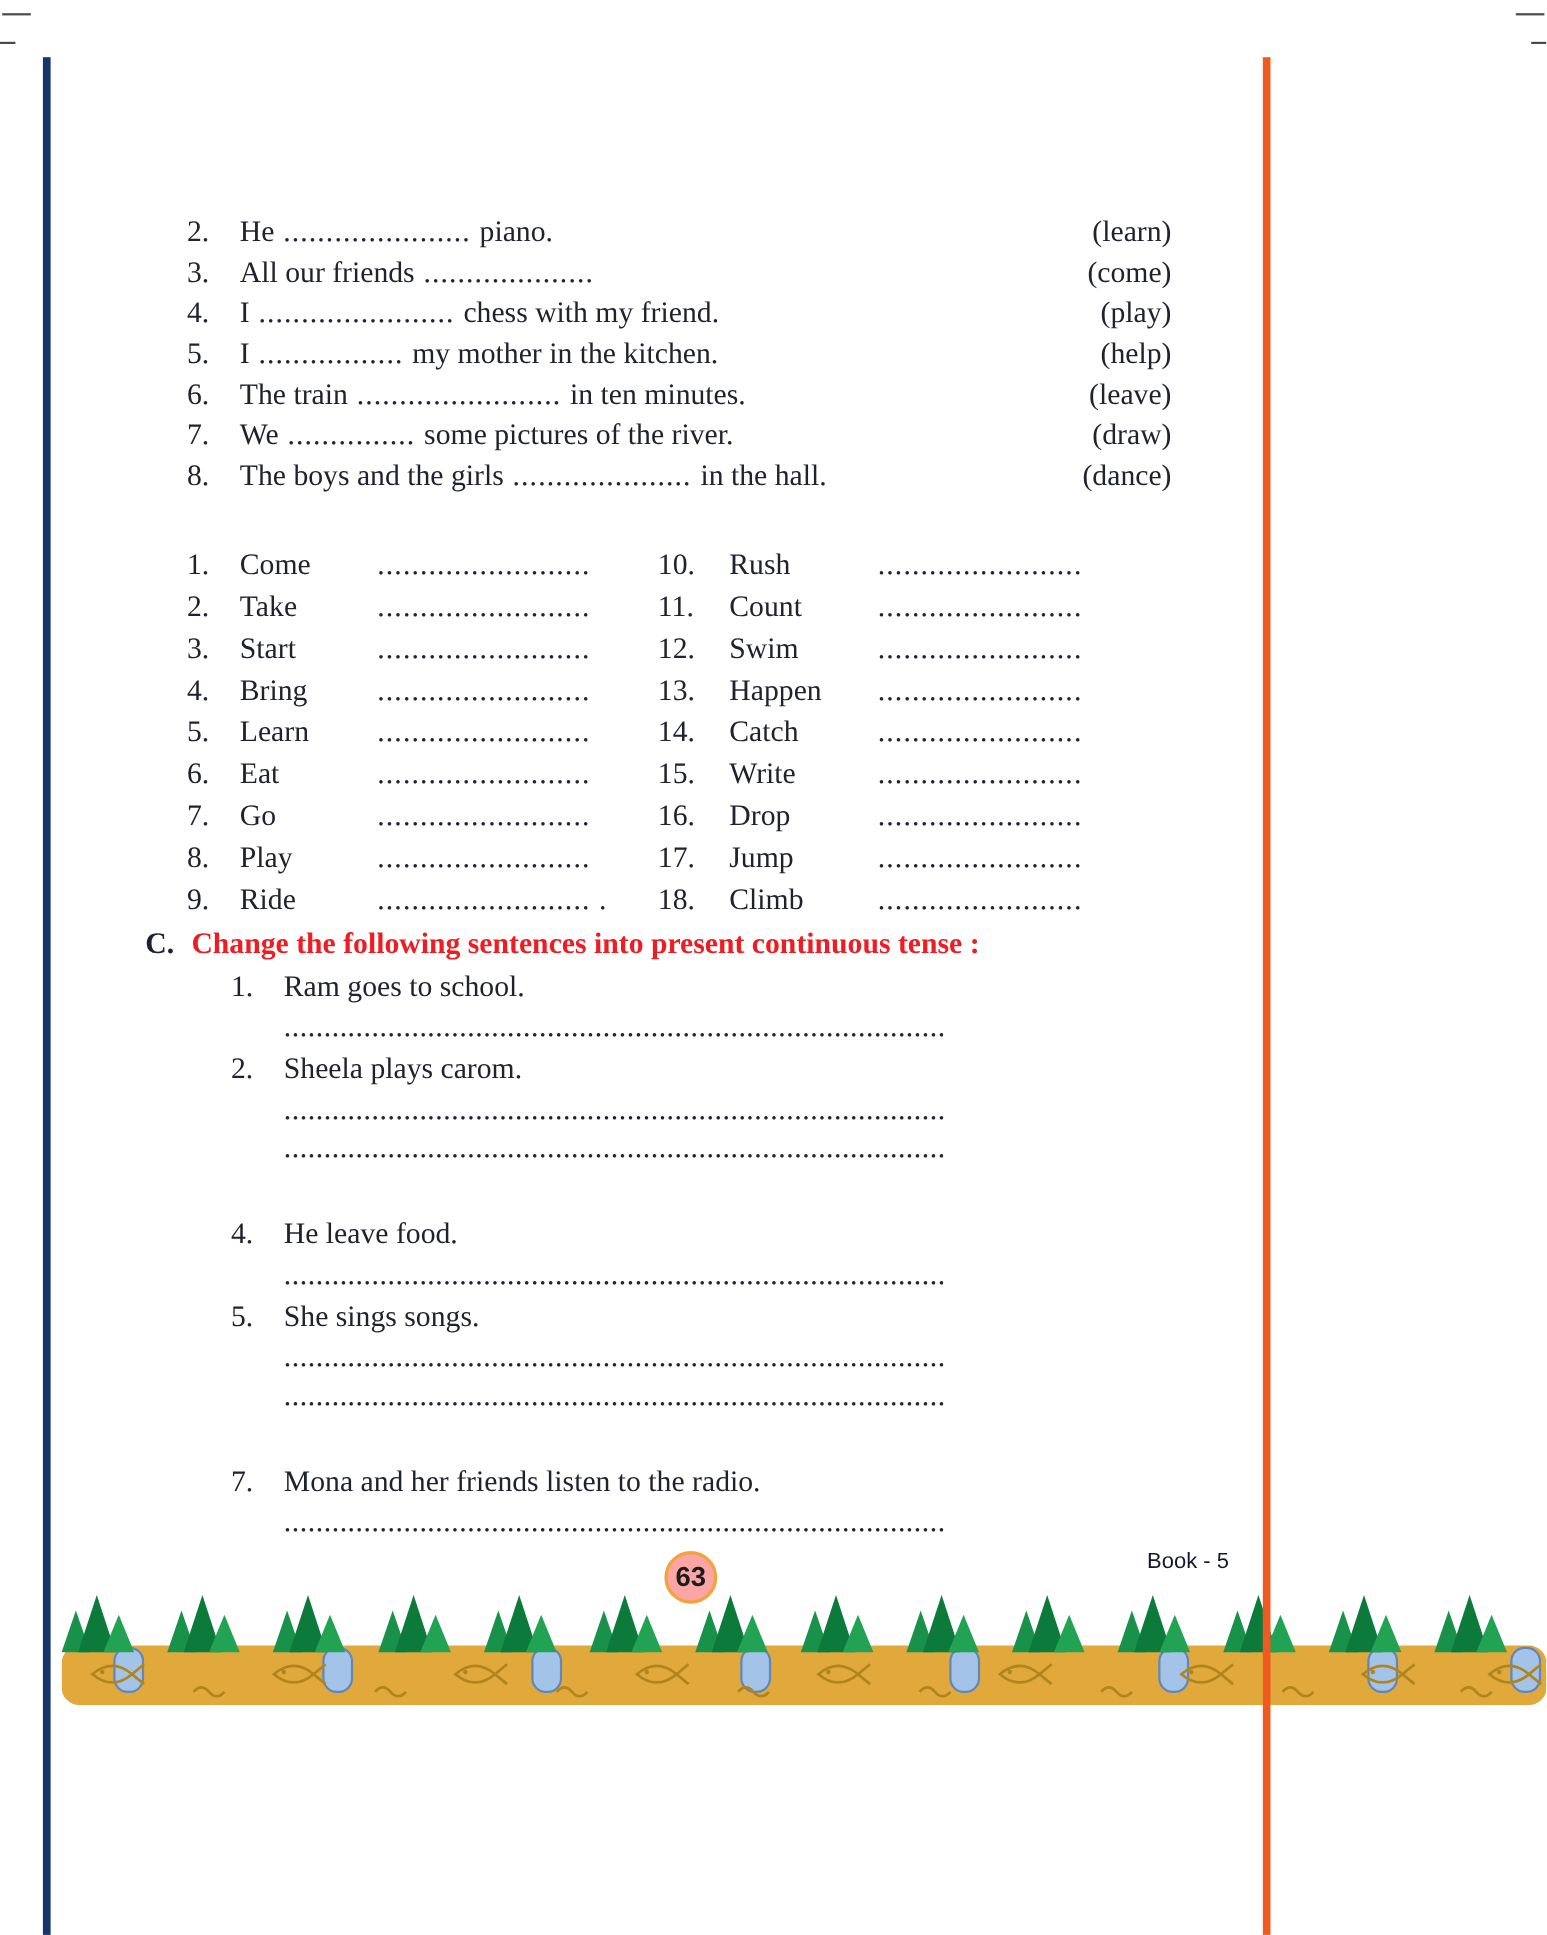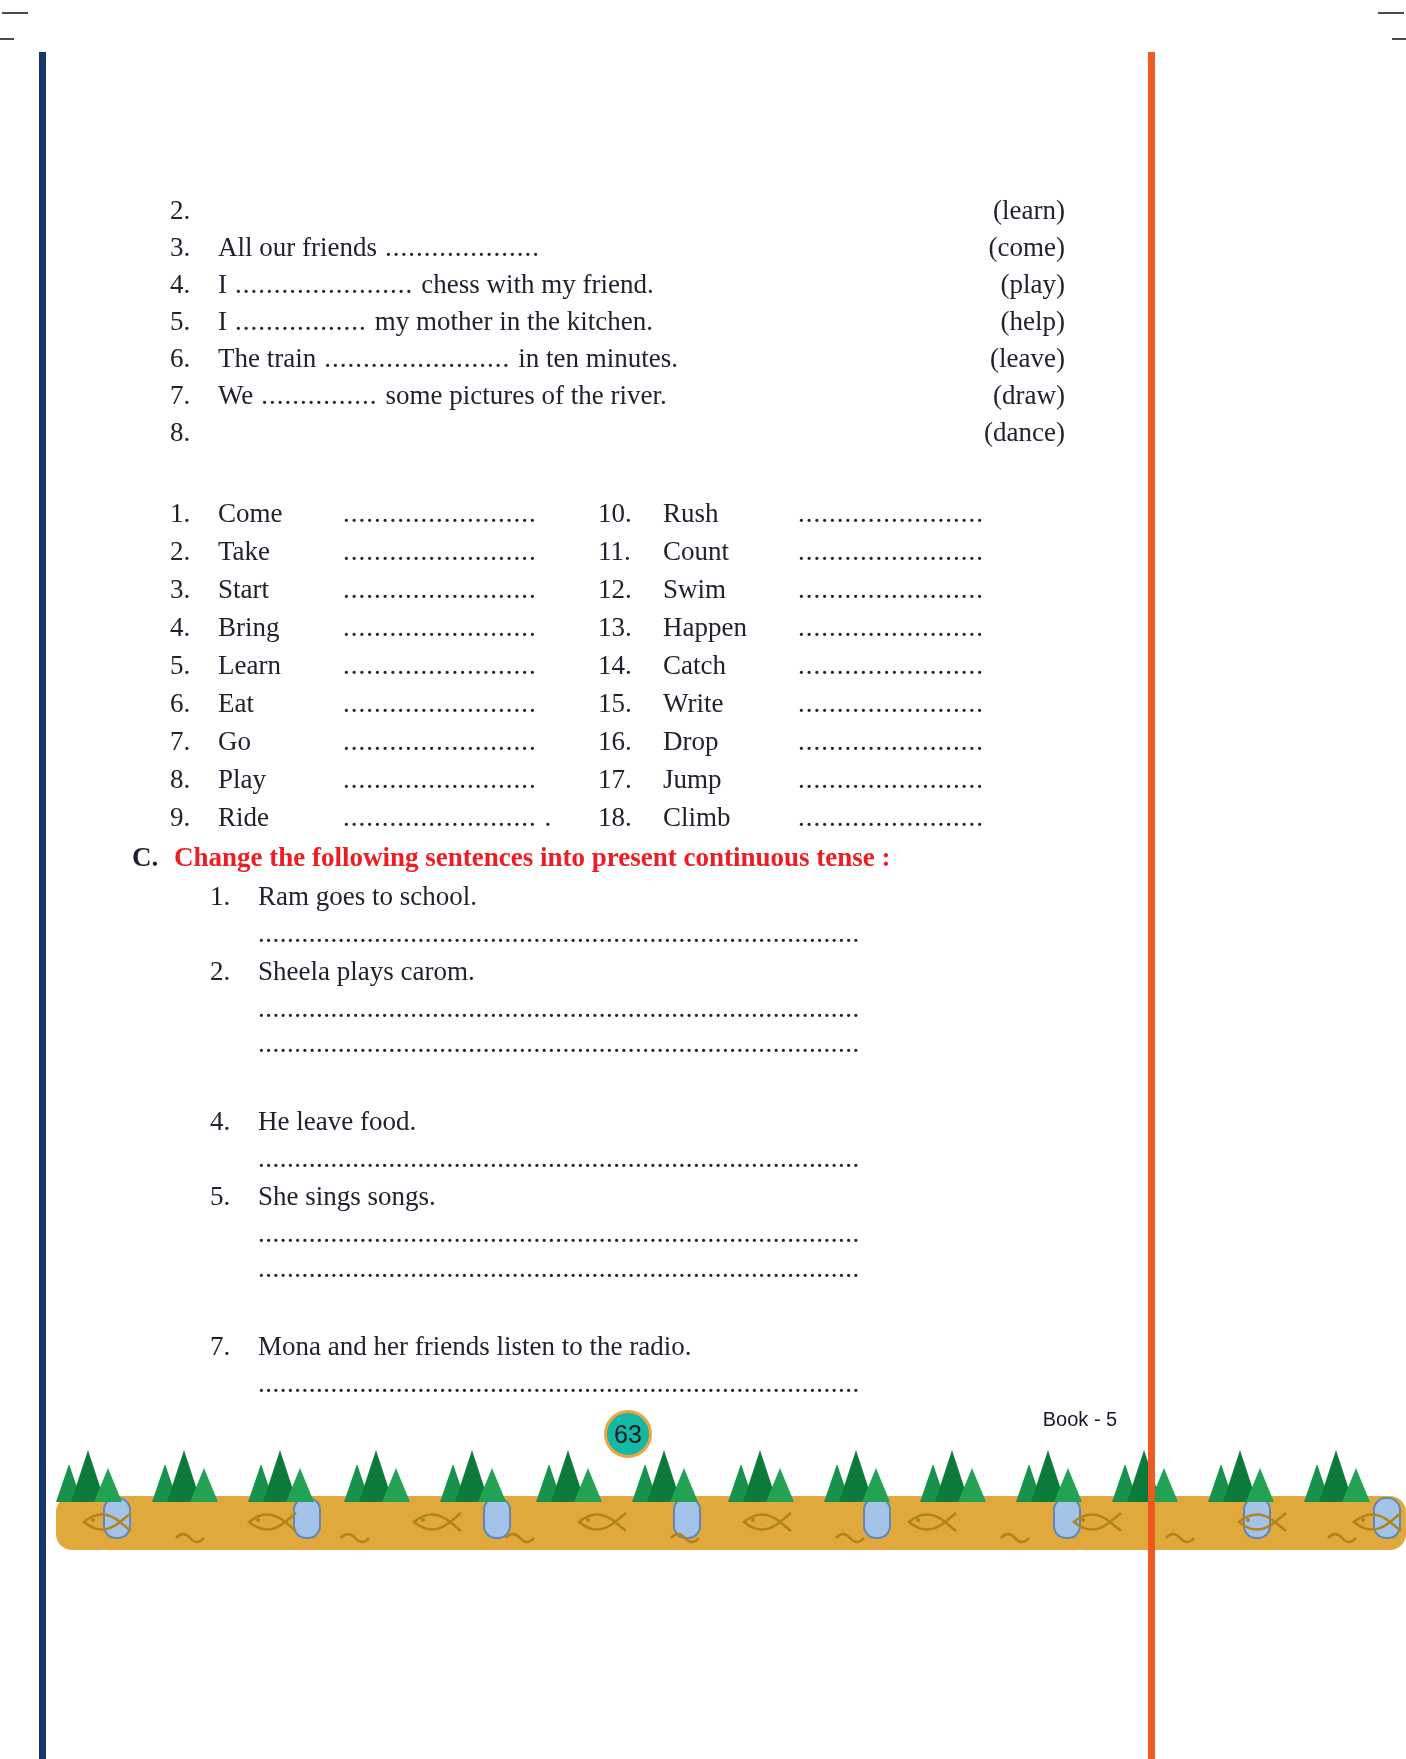--- a/index.html
+++ b/index.html
@@ -42,23 +42,23 @@
   
   .c-list { position:absolute; left:170px; top:876px; width:900px;margin-left:40px; }
   .c-item { height:75px; }
   .c-sentence { height:40px; line-height:40px; font-size:27px; white-space:nowrap; }
   .c-num { display:inline-block; width:48px; }
   .c-dots { height:35px; line-height:35px; font-size:27px; margin-left:48px;
             width:600px; overflow:hidden; white-space:nowrap; letter-spacing:0.5px; }
 
   
   .page-badge { position:absolute; left:604px; top:1410px; width:48px; height:48px;
-                border-radius:50%; border:3px solid #f2a33a; background:#14b8a6;
+                border-radius:50%; border:3px solid #f2a33a; background:#fca5a5;
                 display:flex; align-items:center; justify-content:center;
-                font-family:"Liberation Sans", sans-serif; font-size:25px; font-weight:normal;
+                font-family:"Liberation Sans", sans-serif; font-size:25px; font-weight:bold;
                 color:#1c1c1c; z-index:5; }
   .book-label { position:absolute; left:1020px; top:1408px; width:120px; text-align:center;
                 font-family:"Liberation Sans", sans-serif; font-size:20px; color:#15152e; z-index:5; }
   .footer-art { position:absolute; left:56px; top:1446px; width:1350px; height:110px; z-index:1; }
 </style>
 </head>
 <body>
 
 <div class="page">
 
@@ -66,20 +66,21 @@
   <div class="mark mark-tr-h"></div>
   <div class="mark mark-l"></div>
   <div class="mark mark-r"></div>
 
   <div class="rule-left"></div>
   <div class="rule-right"></div>
 
   <div class="ex-a">
     <div class="a-row">
       <span class="a-num">2.</span>
+      <span class="a-text"><span>He</span><span class="dots">......................</span><span>piano.</span></span>
       <span class="a-verb">(learn)</span>
     </div>
     <div class="a-row">
       <span class="a-num">3.</span>
       <span class="a-text"><span>All our friends</span><span class="dots">....................</span><span></span></span>
       <span class="a-verb">(come)</span>
     </div>
     <div class="a-row">
       <span class="a-num">4.</span>
       <span class="a-text"><span>I</span><span class="dots">.......................</span><span>chess with my friend.</span></span>
@@ -95,20 +96,21 @@
       <span class="a-text"><span>The train</span><span class="dots">........................</span><span>in ten minutes.</span></span>
       <span class="a-verb">(leave)</span>
     </div>
     <div class="a-row">
       <span class="a-num">7.</span>
       <span class="a-text"><span>We</span><span class="dots">...............</span><span>some pictures of the river.</span></span>
       <span class="a-verb">(draw)</span>
     </div>
     <div class="a-row">
       <span class="a-num">8.</span>
+      <span class="a-text"><span>The boys and the girls</span><span class="dots">.....................</span><span>in the hall.</span></span>
       <span class="a-verb">(dance)</span>
     </div>
   </div>
 
 
   <div class="b-grid">
     <div class="b-row">
       <span class="b-num">1.</span>
       <span class="b-word">Come</span>
       <span class="b-dots">.........................</span>

